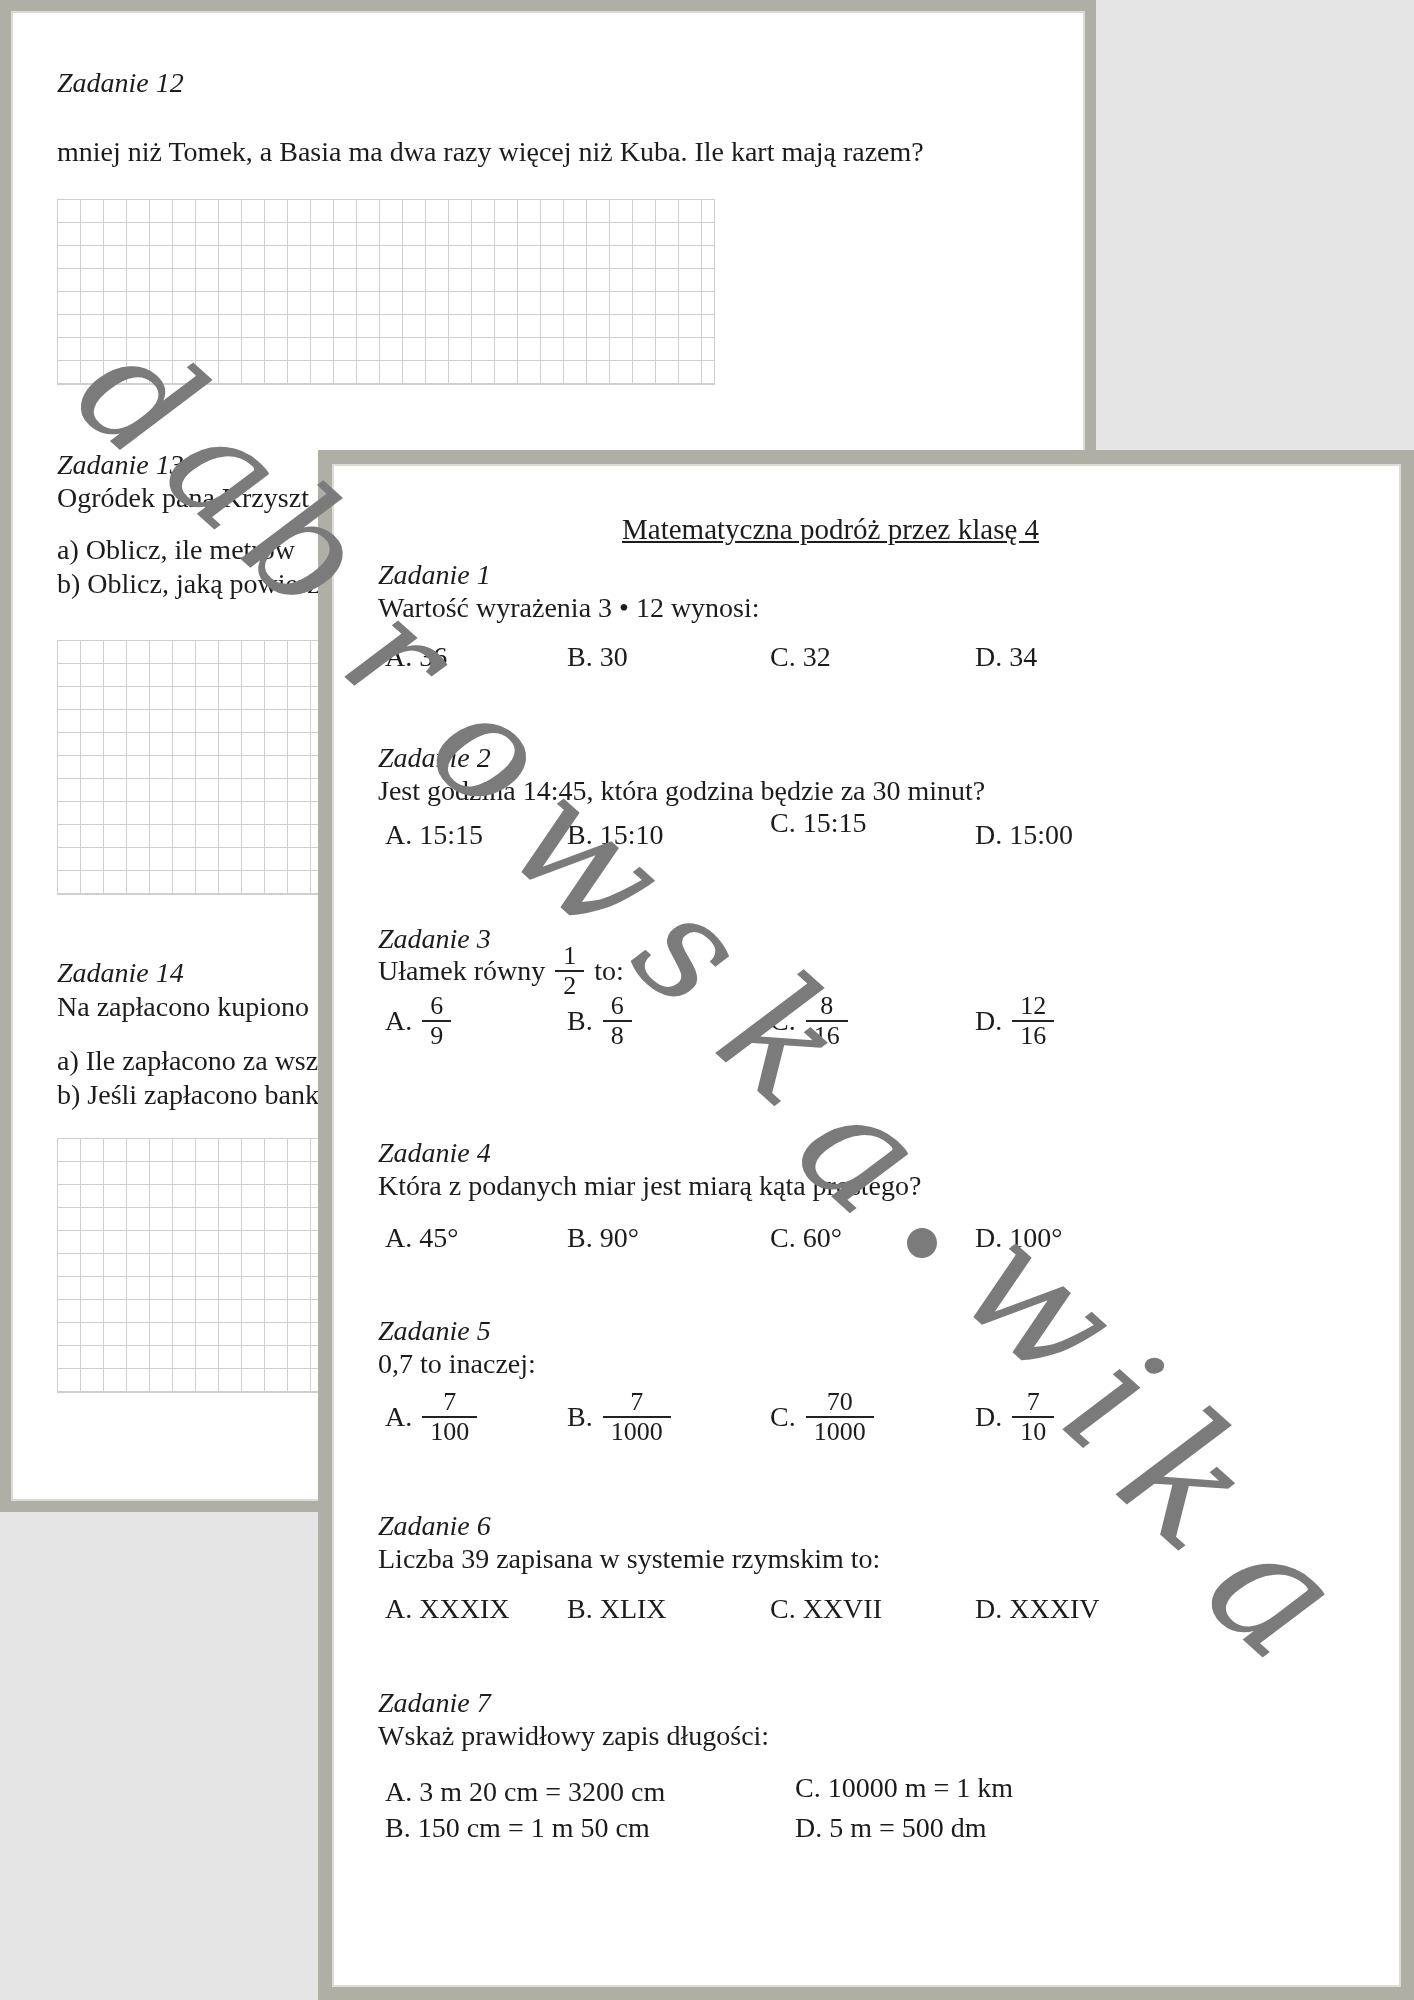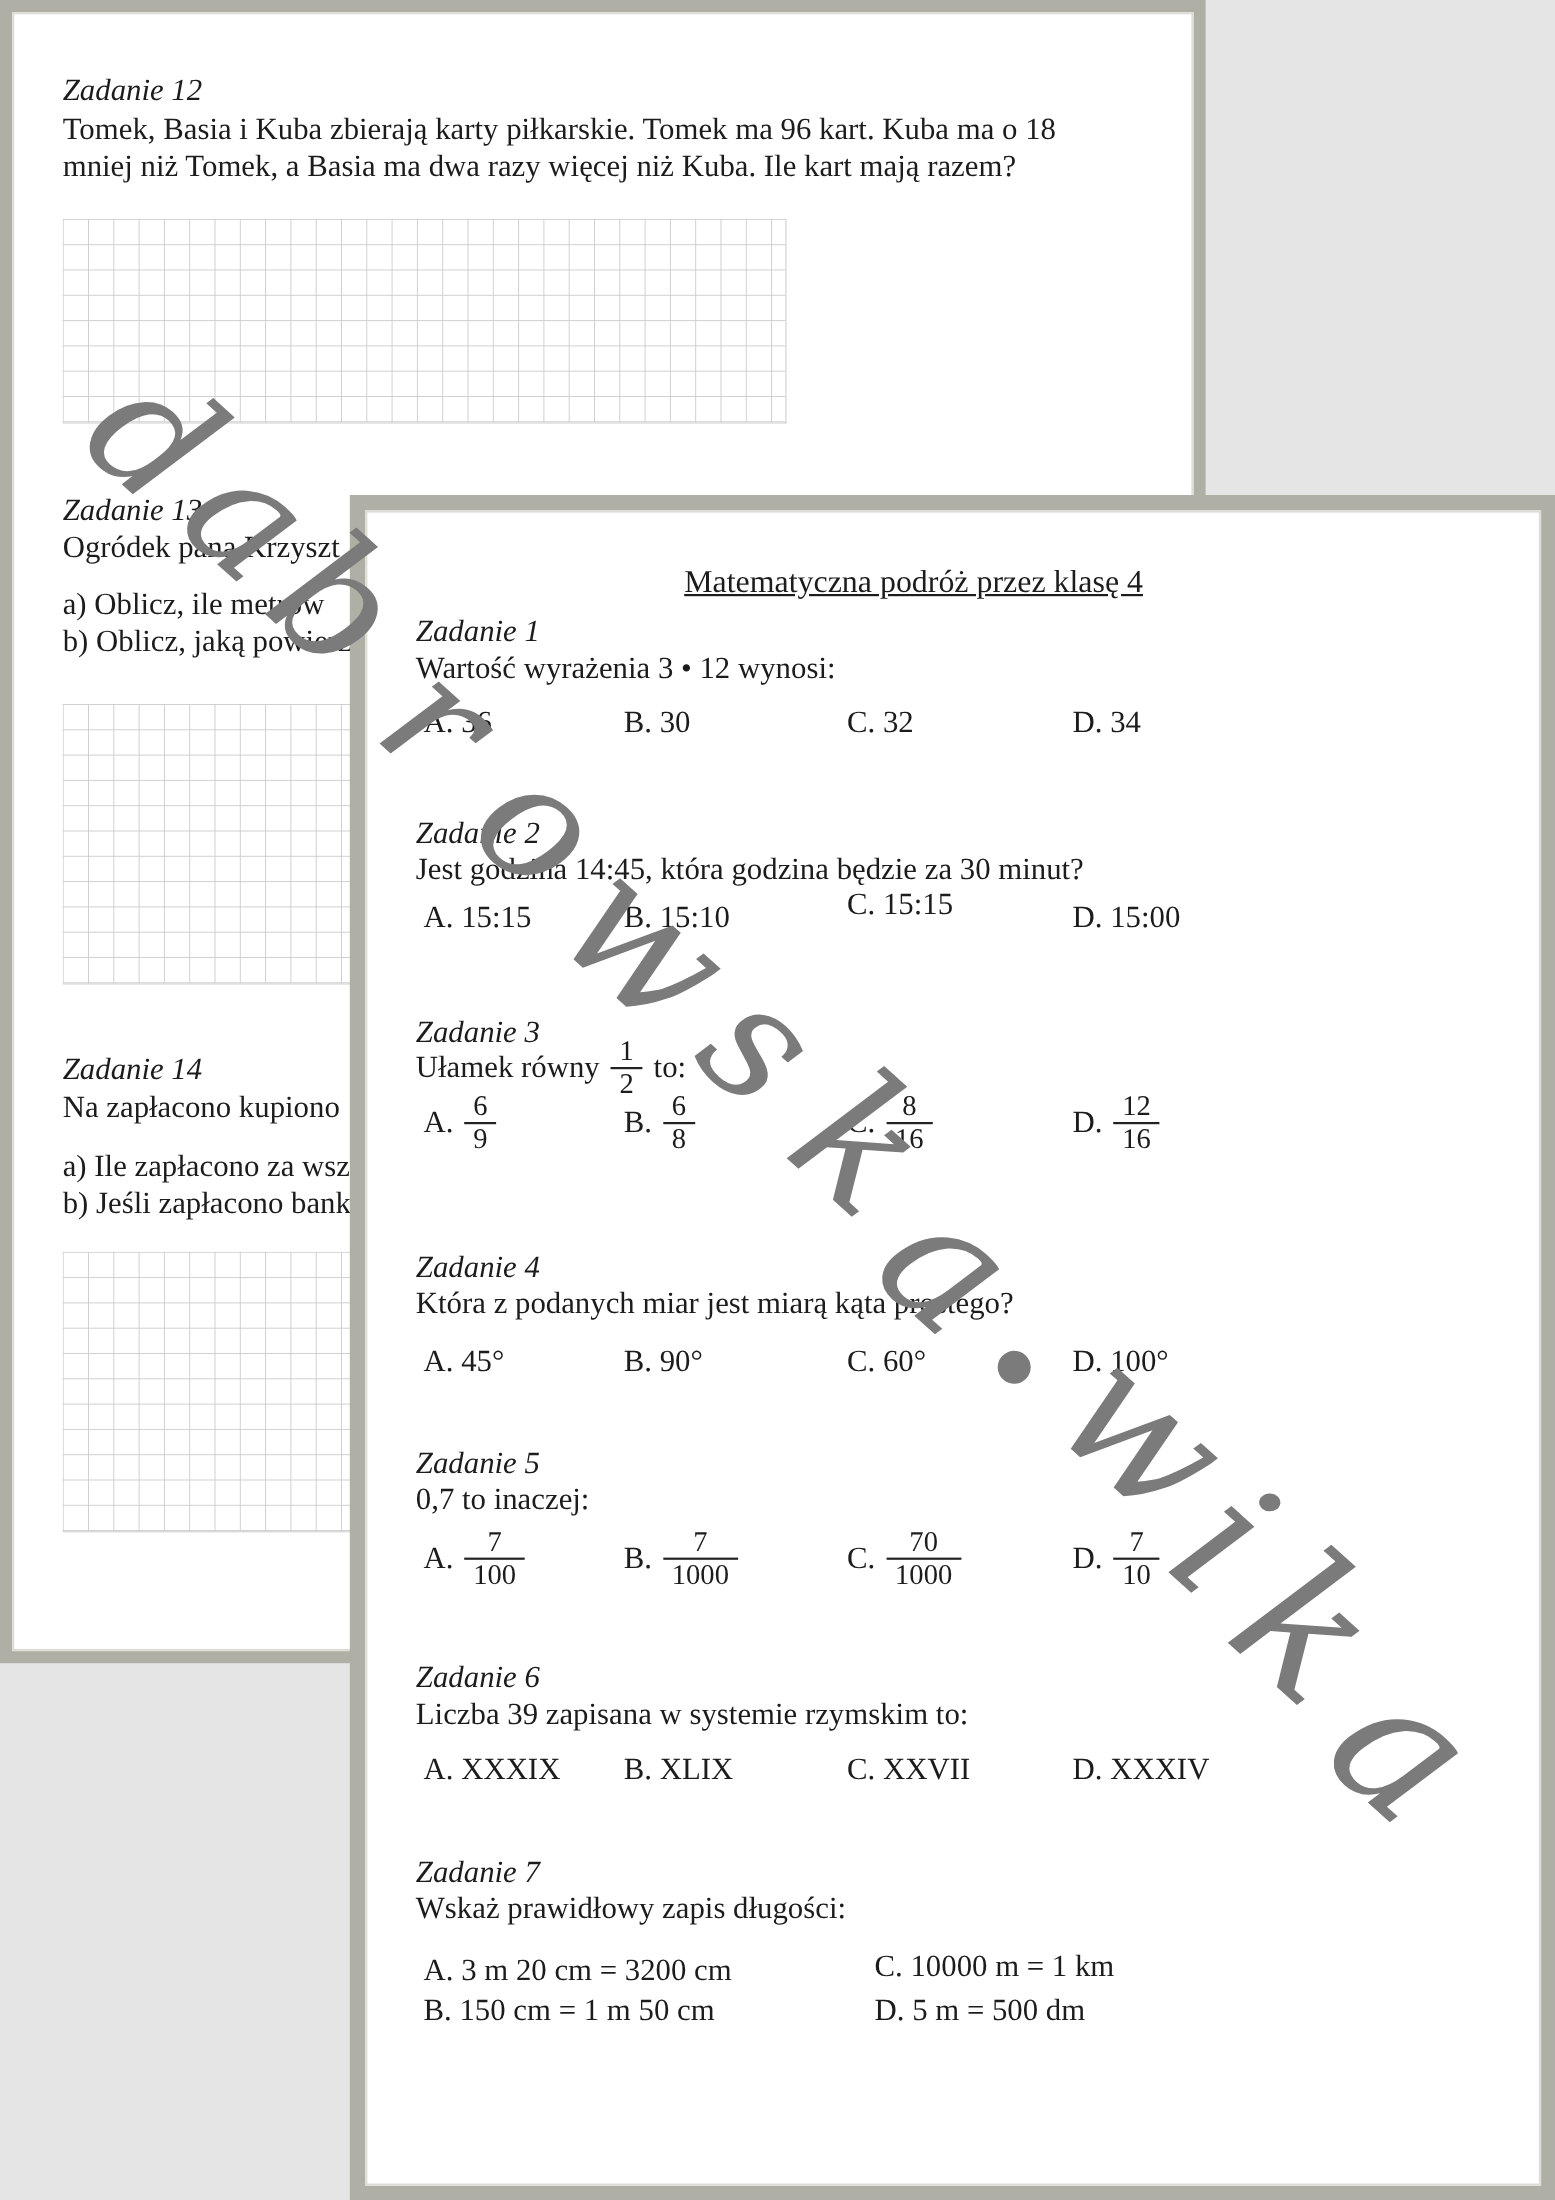--- a/index.html
+++ b/index.html
@@ -32,21 +32,20 @@
 </head>
 <body>
 
 <div id="stage">
 
   <div class="page" style="left:0;top:0;width:1096px;height:1512px;z-index:1;">
     <div class="page-inner" style="inset:11px;"></div>
     <div class="pb-content">
 
       <div class="txt zh" style="left:57px;top:68px;">Zadanie 12</div>
-      <div class="txt" style="left:57px;top:103px;">Tomek, Basia i Kuba zbierają karty piłkarskie. Tomek ma 96 kart. Kuba ma o 18</div>
       <div class="txt" style="left:57px;top:137px;">mniej niż Tomek, a Basia ma dwa razy więcej niż Kuba. Ile kart mają razem?</div>
       <div class="grid" style="left:57px;top:199px;width:657px;height:185px;"></div>
 
       <div class="txt zh" style="left:57px;top:450px;">Zadanie 13</div>
       <div class="txt" style="left:57px;top:483px;">Ogródek pana Krzyszt</div>
       <div class="txt" style="left:57px;top:535px;">a) Oblicz, ile metrów</div>
       <div class="txt" style="left:57px;top:569px;text-align:center;">b) Oblicz, jaką powierz</div>
       <div class="grid" style="left:57px;top:640px;width:645px;height:254px;"></div>
 
       <div class="txt zh" style="left:57px;top:958px;">Zadanie 14</div>

